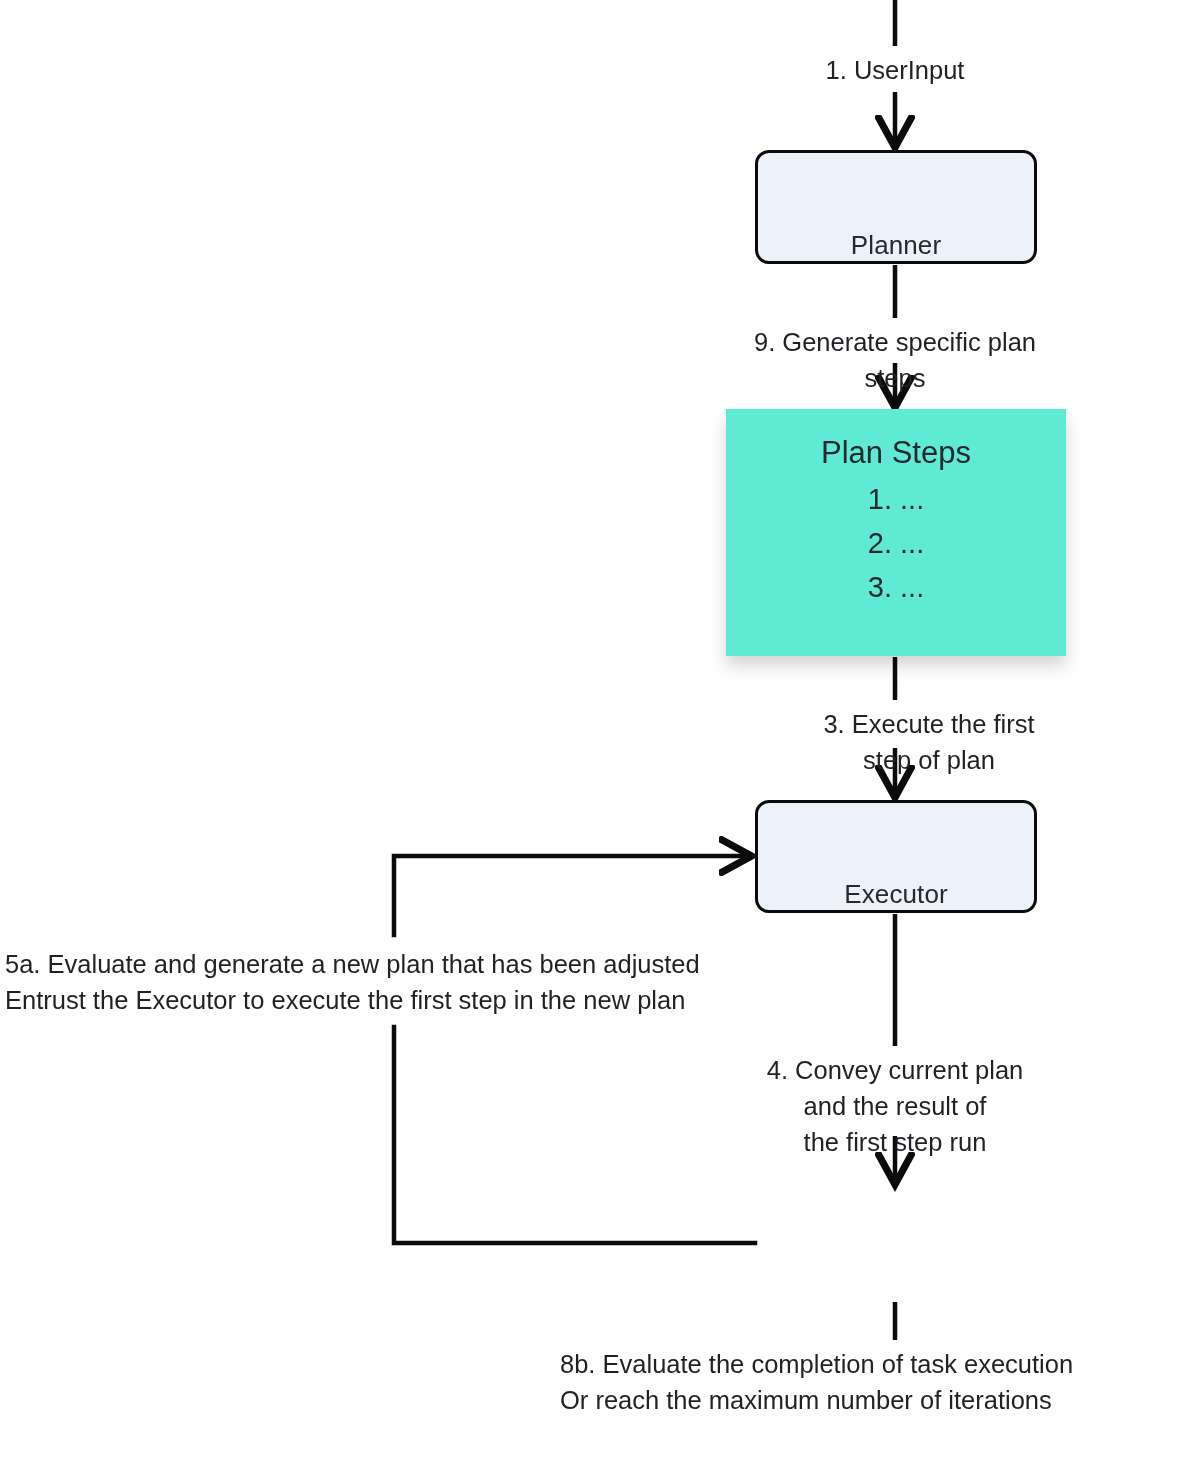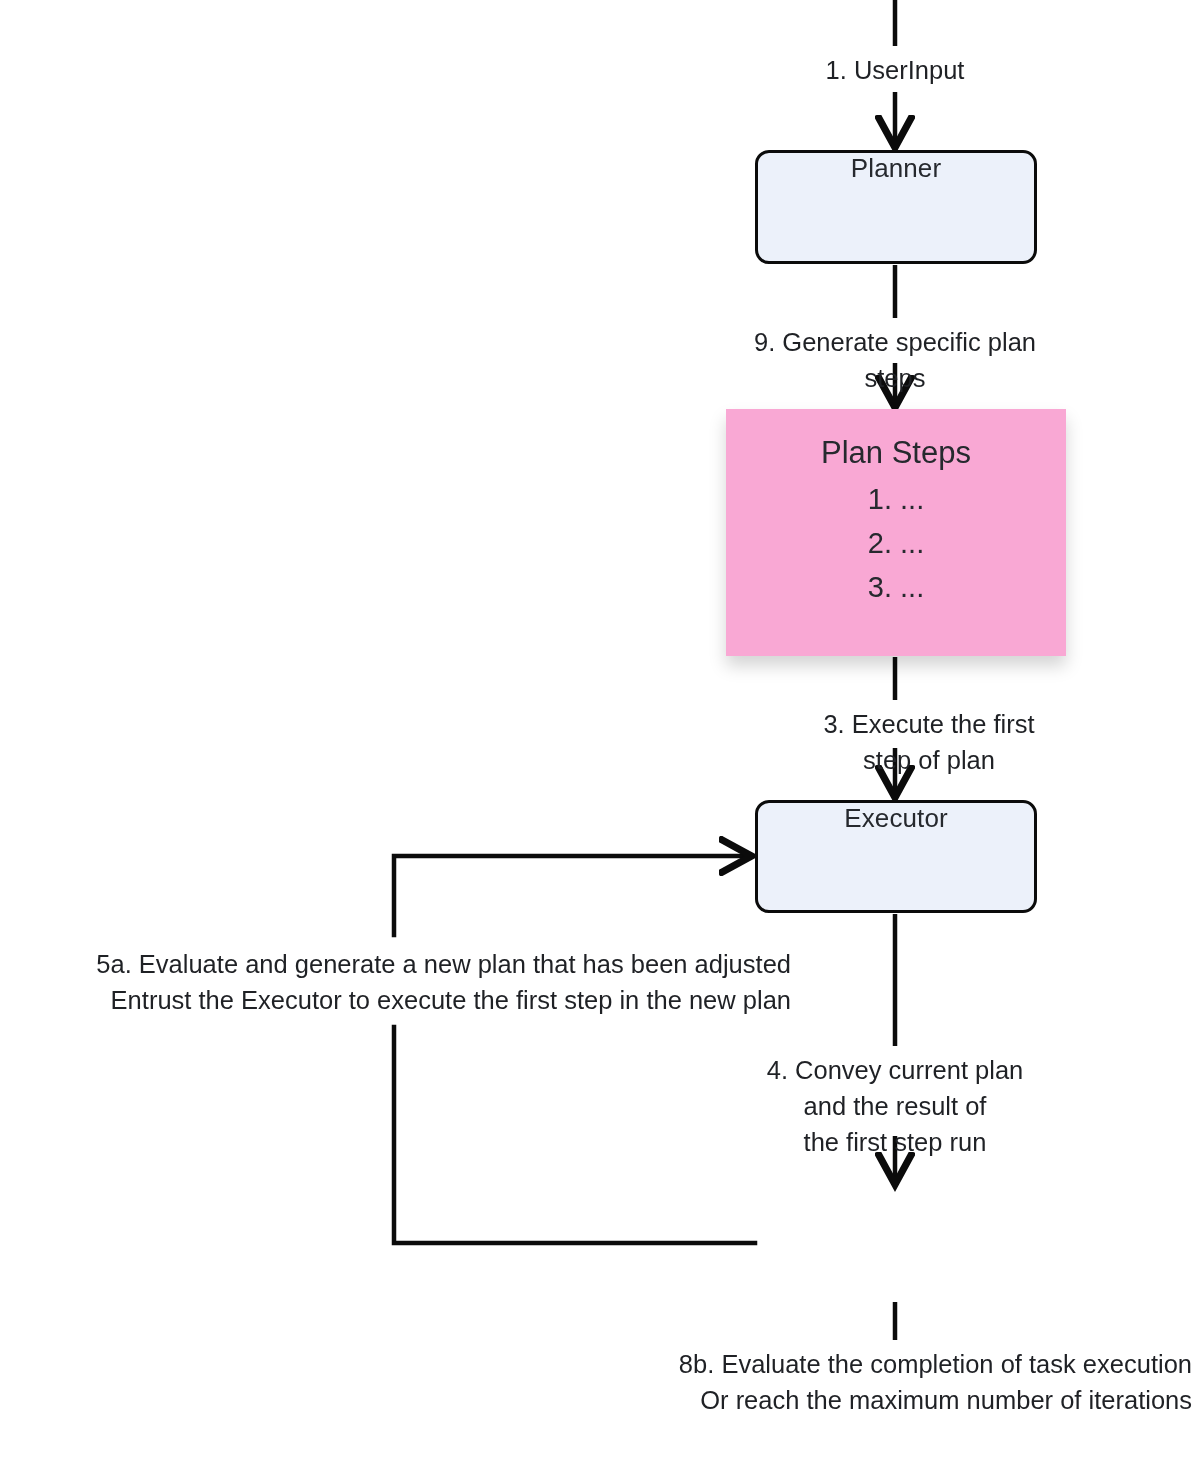--- a/index.html
+++ b/index.html
@@ -27,39 +27,39 @@
     width: 1192px;
     height: 1480px;
     pointer-events: none;
   }
 
   
   .node {
     position: absolute;
     box-sizing: border-box;
     display: flex;
-    align-items: flex-start;
+    align-items: flex-end;
     justify-content: center;
     text-align: center;
   }
   .node-round {
     background: #ecf1fa;
     border: 3.5px solid #0b0b0b;
     border-radius: 14px;
   }
   .node-round .node-label {
     font-size: 26px;
     color: #26292e;
     letter-spacing: 0.1px;
   }
 
   .node-note {
     position: absolute;
     box-sizing: border-box;
-    background: #f9a8d4;
+    background: #5eead4;
     border: 0;
     box-shadow: 0 10px 16px rgba(0,0,0,0.17);
     display: flex;
     flex-direction: column;
     align-items: center;
     justify-content: flex-start;
     padding-top: 26px;
   }
   .note-title {
     font-size: 31px;
@@ -77,21 +77,21 @@
   .edge-label {
     position: absolute;
     font-size: 25.5px;
     color: #1f2125;
     line-height: 1.42;
     white-space: pre-line;
     text-align: center;
   }
   .edge-label.center { transform: translateX(-50%); }
   .edge-label.left-block {
-    text-align: right;
+    text-align: left;
     white-space: pre-line;
   }
 </style>
 </head>
 <body>
 
 <div id="canvas">
 
   <svg id="wires" viewBox="0 0 1192 1480">
     <defs>

